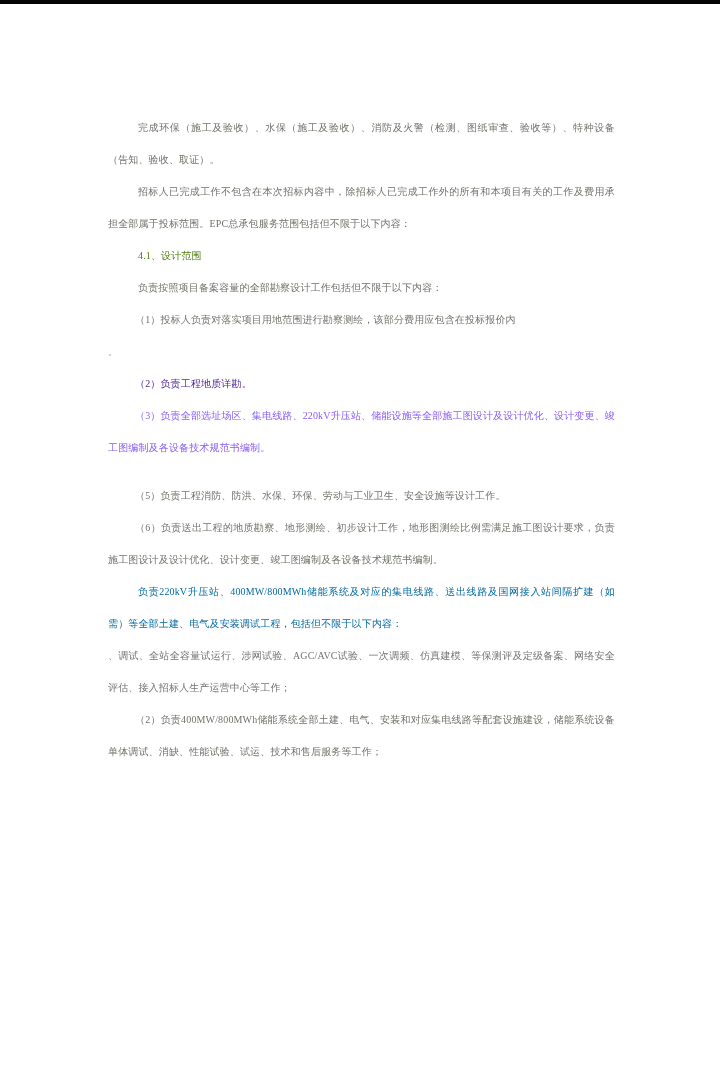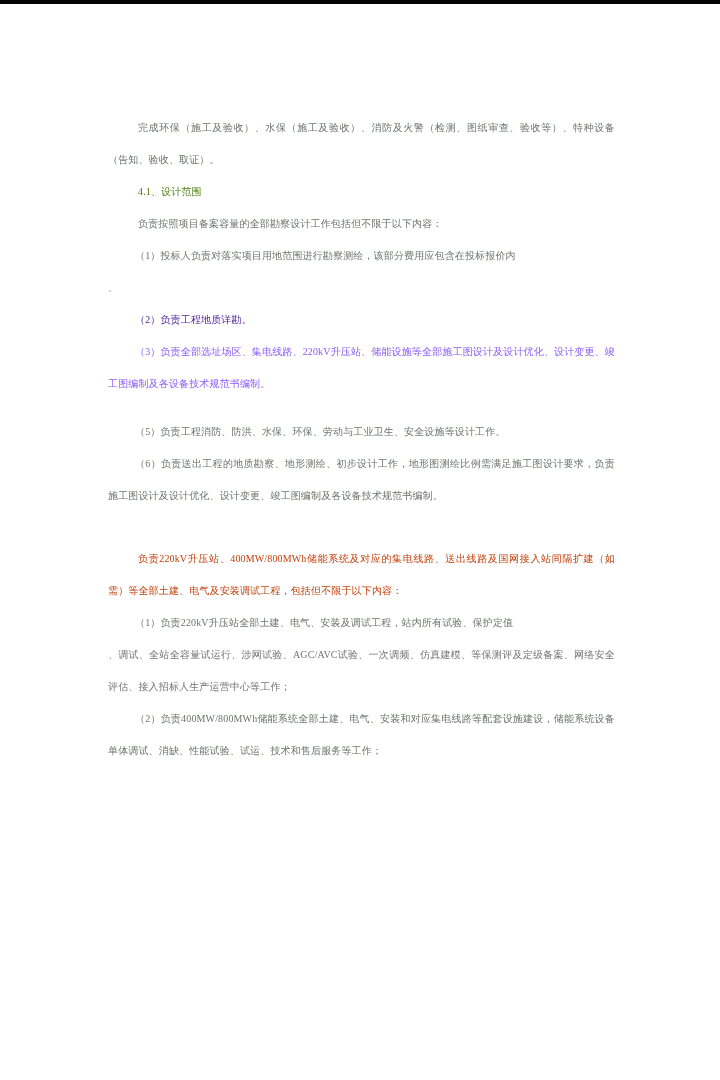--- a/index.html
+++ b/index.html
@@ -84,27 +84,27 @@
 </style>
 </head>
 <body style="background: rgb(255, 255, 255);">
 
 <div id="page" style="background: rgb(255, 255, 255);">
 
   <div id="top-edge-bar" style="background: rgb(5, 5, 5);"></div>
 
   <div id="text-column">
       <p class="para indent" style="color: rgb(109, 116, 104);">完成环保（施工及验收）、水保（施工及验收）、消防及火警（检测、图纸审查、验收等）、特种设备（告知、验收、取证）。</p>
+      <p class="para indent" style="color: rgb(109, 116, 104);">招标人已完成工作不包含在本次招标内容中，除招标人已完成工作外的所有和本项目有关的工作及费用承担全部属于投标范围。EPC总承包服务范围包括但不限于以下内容：</p>
       <p class="para heading" style="color: #4d7c0f;">4.1、设计范围</p>
       <p class="para indent" style="color: rgb(109, 116, 104);">负责按照项目备案容量的全部勘察设计工作包括但不限于以下内容：</p>
       <p class="para item" style="color: rgb(109, 116, 104);">（1）投标人负责对落实项目用地范围进行勘察测绘，该部分费用应包含在投标报价内</p>
       <p class="para orphan">。</p>
       <p class="para item" style="color: #4c1d95;">（2）负责工程地质详勘。</p>
       <p class="para item" style="color: #8b5cf6;">（3）负责全部选址场区、集电线路、220kV升压站、储能设施等全部施工图设计及设计优化、设计变更、竣工图编制及各设备技术规范书编制。</p>
       <p class="para item" style="color: rgb(109, 116, 104); margin-top: 16px;">（5）负责工程消防、防洪、水保、环保、劳动与工业卫生、安全设施等设计工作。</p>
       <p class="para item" style="color: rgb(109, 116, 104);">（6）负责送出工程的地质勘察、地形测绘、初步设计工作，地形图测绘比例需满足施工图设计要求，负责施工图设计及设计优化、设计变更、竣工图编制及各设备技术规范书编制。</p>
-      <p class="para indent" style="color: #c2410c; margin-top: 31px;">负责220kV升压站、400MW/800MWh储能系统及对应的集电线路、送出线路及国网接入站间隔扩建（如需）等全部土建、电气及安装调试工程，包括但不限于以下内容：</p>
-      <p class="para item" style="color: rgb(109, 116, 104);">（1）负责220kV升压站全部土建、电气、安装及调试工程，站内所有试验、保护定值</p>
+      <p class="para indent" style="color: #0369a1;">负责220kV升压站、400MW/800MWh储能系统及对应的集电线路、送出线路及国网接入站间隔扩建（如需）等全部土建、电气及安装调试工程，包括但不限于以下内容：</p>
       <p class="para hang" style="color: #737373;">、调试、全站全容量试运行、涉网试验、AGC/AVC试验、一次调频、仿真建模、等保测评及定级备案、网络安全评估、接入招标人生产运营中心等工作；</p>
       <p class="para item" style="color: rgb(109, 116, 104);">（2）负责400MW/800MWh储能系统全部土建、电气、安装和对应集电线路等配套设施建设，储能系统设备单体调试、消缺、性能试验、试运、技术和售后服务等工作；</p>
     </div>
 
 </div>
 
 </body></html>

